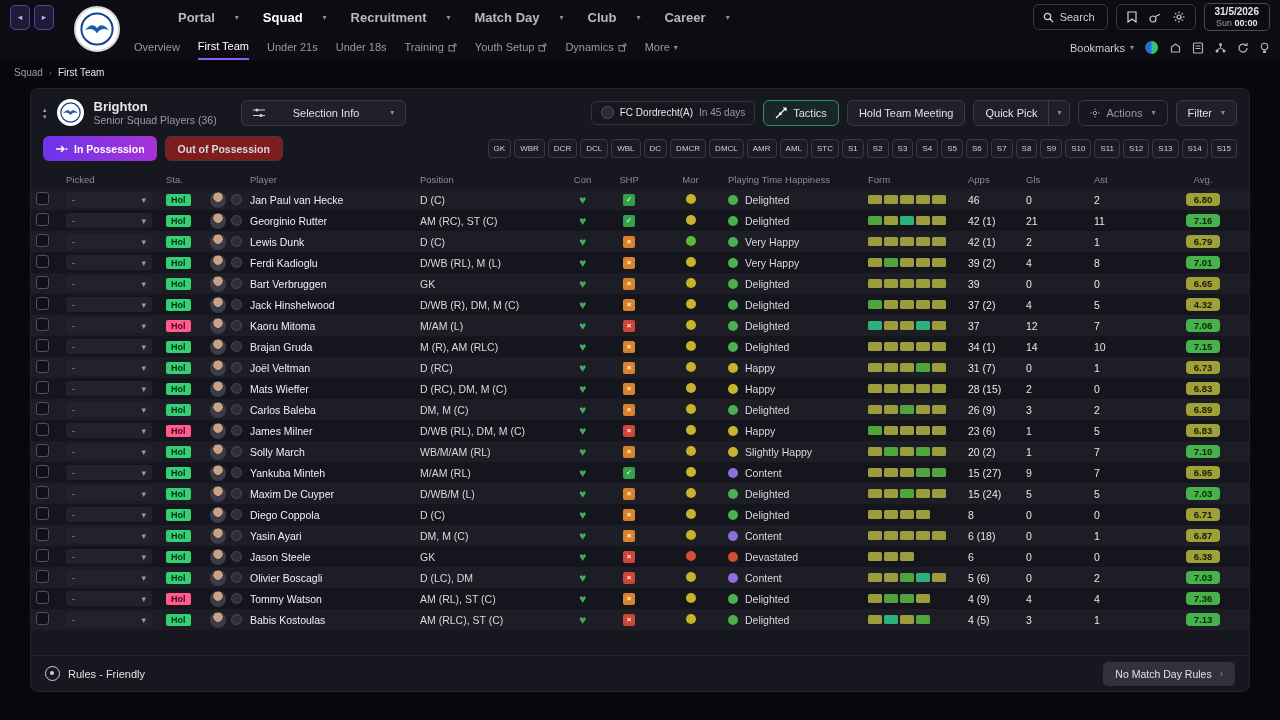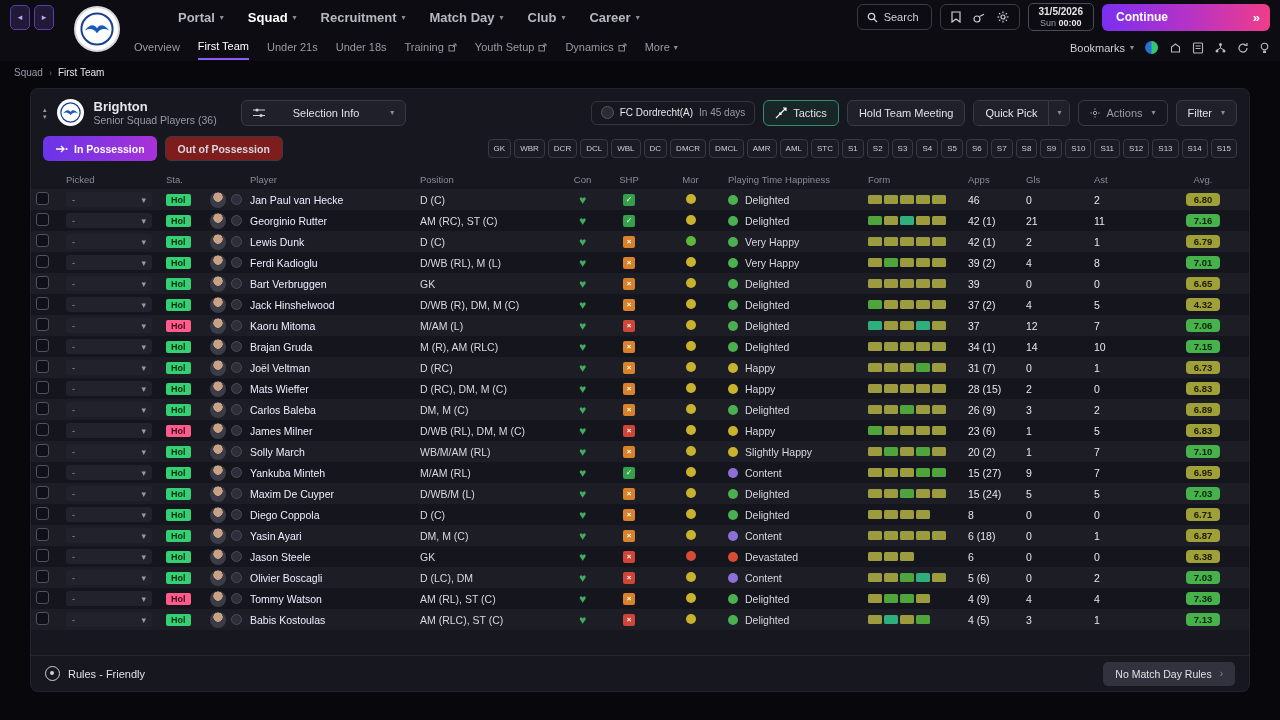--- a/index.html
+++ b/index.html
@@ -6,21 +6,21 @@
   html,body { width:1280px; height:720px; overflow:hidden; }
   body { background:#07070c; color:#e6e6ea; font-family:"Liberation Sans","DejaVu Sans",sans-serif; font-size:12px; }
 
   
   .header { position:relative; background:#0c0c12; }
   .topbar { display:flex; align-items:center; height:34px; padding:0 10px; }
   .navbtns { display:flex; gap:4px; }
   .navbtn { width:20px; height:25px; border:1px solid #5b3fa8; border-radius:5px; background:#211a36; display:flex; align-items:center; justify-content:center; color:#b9a6ee; font-size:9px; cursor:pointer; }
   .crest-big { position:absolute; left:74px; top:6px; width:46px; height:46px; border-radius:50%; background:#fff; border:2px solid #d8d8e0; display:flex; align-items:center; justify-content:center; z-index:3; }
   .menu { display:flex; gap:24px; margin-left:124px; font-weight:bold; font-size:13px; }
-  .menu-item { display:flex; align-items:center; gap:5px; color:#b8b8c4; cursor:pointer; }
+  .menu-item { display:flex; align-items:center; gap:20px; color:#b8b8c4; cursor:pointer; }
   .menu-item.active { color:#ffffff; }
   .chev { color:#8b8b98; font-size:8px; }
   .top-right { margin-left:auto; display:flex; align-items:center; gap:8px; }
   .search-pill { display:flex; align-items:center; gap:6px; border:1px solid #3a3a46; border-radius:6px; height:26px; padding:0 12px 0 9px; color:#cfcfd8; font-size:11px; cursor:pointer; }
   .tool-pill { display:flex; align-items:center; gap:12px; border:1px solid #3a3a46; border-radius:6px; height:26px; padding:0 10px; }
   .tool-pill span { cursor:pointer; display:flex; }
   .datebox { border:1px solid #4a4a58; border-radius:5px; height:28px; padding:1px 10px; text-align:center; cursor:pointer; }
   .datebox .d1 { font-size:10px; font-weight:bold; line-height:13px; }
   .datebox .d2 { font-size:9px; color:#9a9aa6; line-height:11px; }
   .datebox .d2 b { color:#e6e6ea; }
@@ -180,24 +180,20 @@
                 <line x1="8.7" y1="8.7" x2="9.9" y2="9.9"></line>
                 <line x1="2.1" y1="9.9" x2="3.3" y2="8.7"></line>
                 <line x1="8.7" y1="3.3" x2="9.9" y2="2.1"></line>
               </g>
             </svg>
           </span>
       </div>
       <div class="datebox">
         <div class="d1">31/5/2026</div>
         <div class="d2"><span>Sun</span> <b>00:00</b></div>
-      </div>
-      <div class="continue-btn">
-        <span>Continue</span>
-        <span class="arr">»</span>
       </div>
     </div>
   </div>
   <div class="subbar">
     <div class="tabs">
         <div class="tab">
      <span>Overview</span>
    </div>
         <div class="tab active">
      <span>First Team</span>

